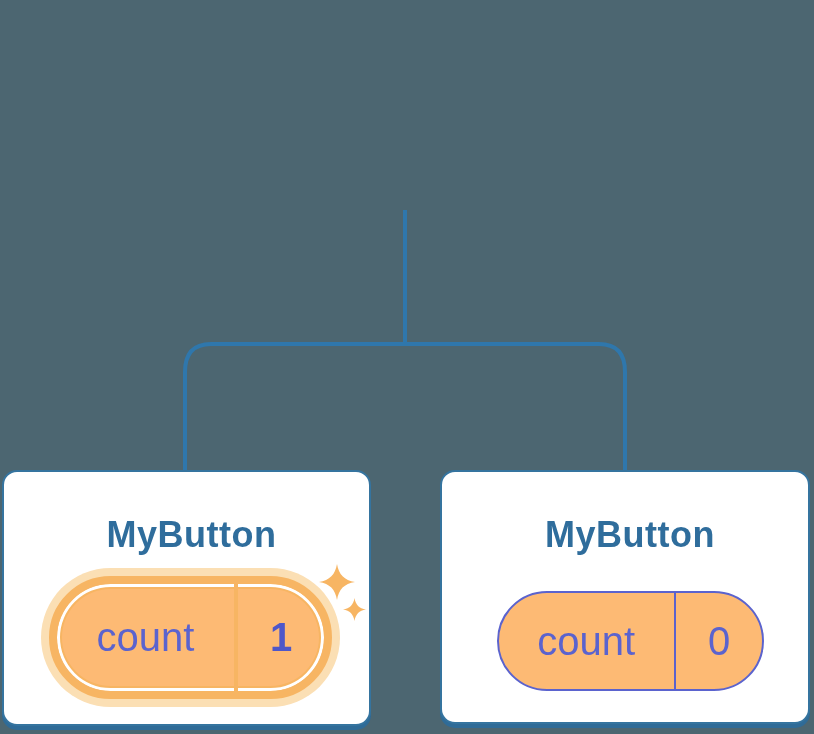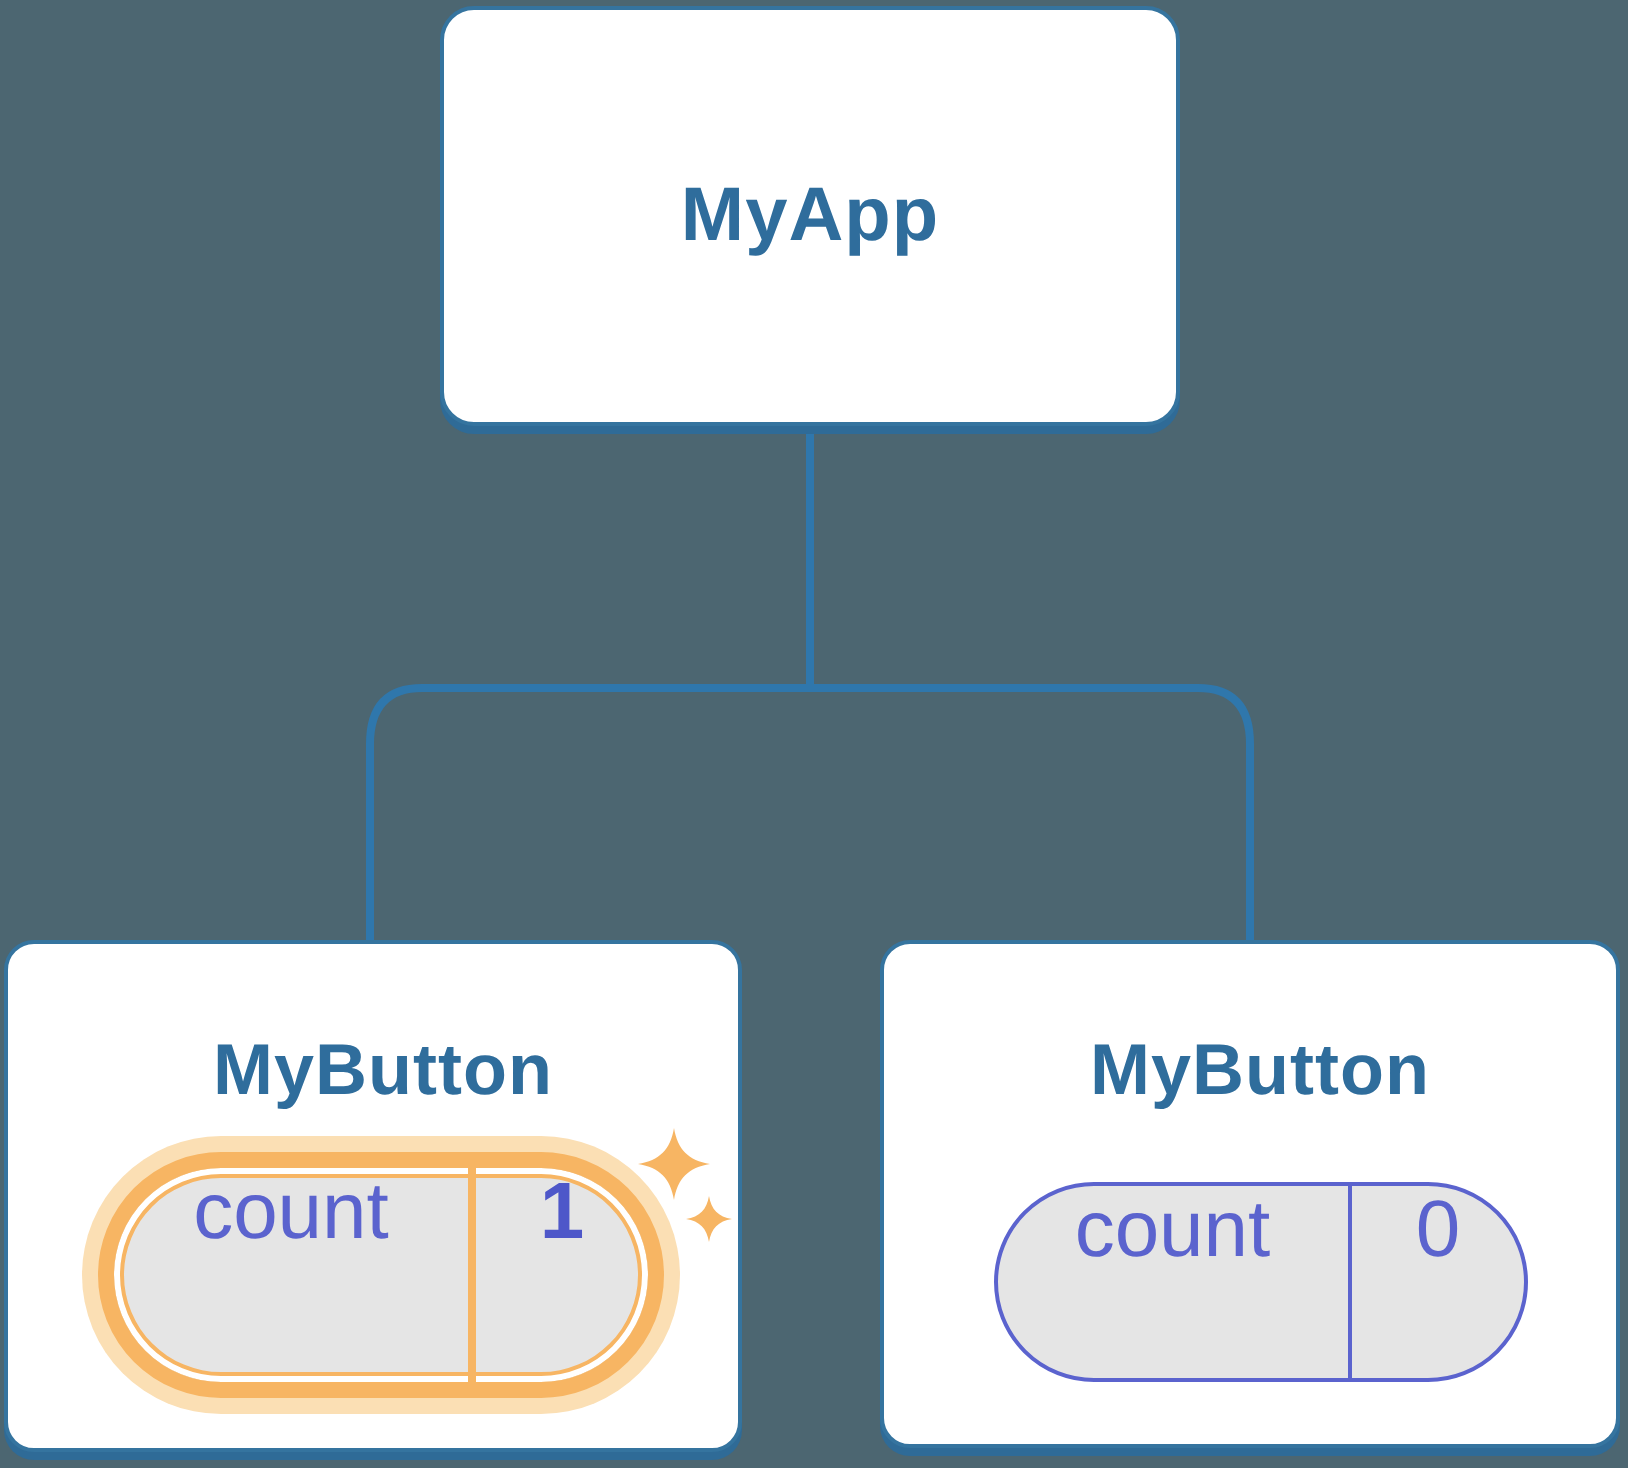--- a/index.html
+++ b/index.html
@@ -32,23 +32,23 @@
     color: var(--heading-text, #2F6D9C);
     letter-spacing: 0.5px;
   }
   .card-child-label {
     position: absolute; left: 0; right: 0; top: 42px;
     text-align: center; font-size: 36px; padding-left: 10px;
   }
   .pill {
     position: absolute;
     box-sizing: border-box;
-    display: flex; align-items: flex-start;
+    display: flex; align-items: center;
     border-radius: 999px;
-    background: #e5e5e5;
+    background: #fdba74;
   }
   .pill-highlighted {
     left: 45px; top: 104px; width: 283px; height: 123px;
     border: 8px solid var(--highlight, #F7B563);
     box-shadow:
       0 0 0 8px var(--highlight-glow, #FBDFB4),
       inset 0 0 0 3px #ffffff,
       inset 0 0 0 5px var(--highlight, #F7B563);
   }
   .pill-default {
@@ -76,23 +76,20 @@
 </head>
 <body>
 
 <div class="canvas">
 
   <svg class="connectors" width="814" height="734" viewBox="0 0 814 734">
     <path d="M405 210 V344" fill="none" stroke="#2F77AC" stroke-width="4"></path>
     <path d="M185 472 V372 Q185 344 211 344 H599 Q625 344 625 372 V472" fill="none" stroke="#2F77AC" stroke-width="4"></path>
   </svg>
 
-  <div class="card card-root">
-    <div class="card-label">MyApp</div>
-  </div>
 
   <div class="card card-child-left">
     <div class="card-label card-child-label">MyButton</div>
 
     <div class="pill pill-highlighted">
       <span class="state-name">count</span>
       <span class="pill-divider"></span>
       <span class="state-value state-value-bold">1</span>
     </div>
 

